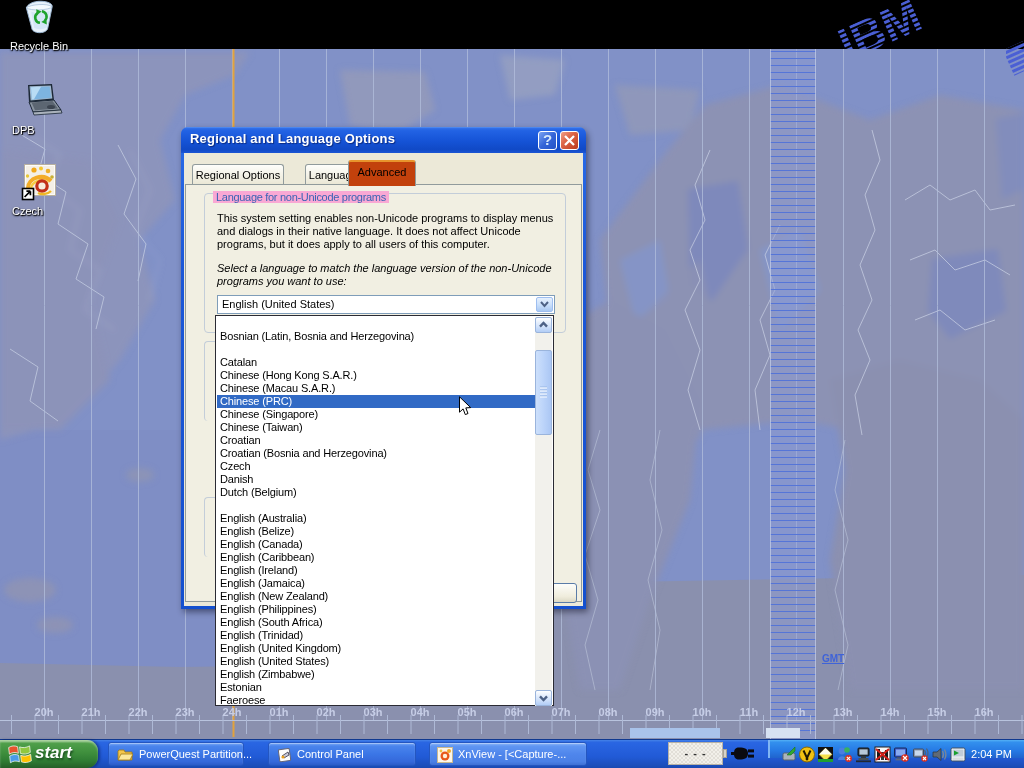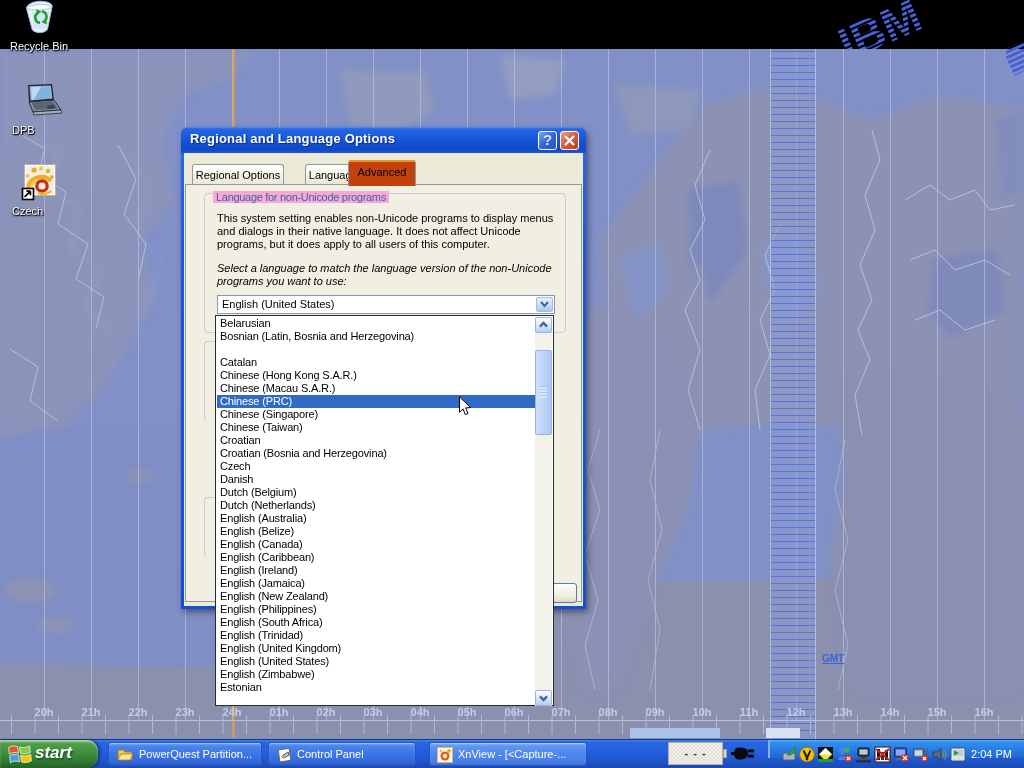--- a/index.html
+++ b/index.html
@@ -413,48 +413,47 @@
             </svg></div></div>
      <div class="grp" style="left:18px;top:156px;width:14px;height:80px;border-right:none;border-bottom:none;"></div>
      <div class="grp" style="left:18px;top:312px;width:14px;height:60px;border-right:none;border-bottom:none;"></div>
    </div>
  </div>
 </div>
 
 <div class="abs" id="applyfrag"></div>
 
 <div class="abs" id="list">
-    <div class="li" style="top:1px">Belarusian</div>
     <div class="li" style="top:14px">Bosnian (Latin, Bosnia and Herzegovina)</div>
     <div class="li" style="top:40px">Catalan</div>
     <div class="li" style="top:53px">Chinese (Hong Kong S.A.R.)</div>
     <div class="li" style="top:66px">Chinese (Macau S.A.R.)</div>
     <div class="li sel" style="top:79px">Chinese (PRC)</div>
     <div class="li" style="top:92px">Chinese (Singapore)</div>
     <div class="li" style="top:105px">Chinese (Taiwan)</div>
     <div class="li" style="top:118px">Croatian</div>
     <div class="li" style="top:131px">Croatian (Bosnia and Herzegovina)</div>
     <div class="li" style="top:144px">Czech</div>
     <div class="li" style="top:157px">Danish</div>
     <div class="li" style="top:170px">Dutch (Belgium)</div>
-    <div class="li" style="top:183px">Dutch (Netherlands)</div>
     <div class="li" style="top:196px">English (Australia)</div>
     <div class="li" style="top:209px">English (Belize)</div>
     <div class="li" style="top:222px">English (Canada)</div>
     <div class="li" style="top:235px">English (Caribbean)</div>
     <div class="li" style="top:261px">English (Jamaica)</div>
     <div class="li" style="top:248px">English (Ireland)</div>
     <div class="li" style="top:274px">English (New Zealand)</div>
     <div class="li" style="top:287px">English (Philippines)</div>
     <div class="li" style="top:300px">English (South Africa)</div>
     <div class="li" style="top:313px">English (Trinidad)</div>
     <div class="li" style="top:326px">English (United Kingdom)</div>
     <div class="li" style="top:339px">English (United States)</div>
     <div class="li" style="top:352px">English (Zimbabwe)</div>
     <div class="li" style="top:365px">Estonian</div>
+    <div class="li" style="top:378px">Faeroese</div>
     <div id="sbar">
       <div class="sbtn" style="top:0"><svg width="15" height="14" viewBox="0 0 15 14">
           <path d="M4,8.6 L7.5,5 L11,8.6" fill="none" stroke="#4d6185" stroke-width="2.4"></path>
         </svg></div>
       <div id="sthumb"><svg width="15" height="83" viewBox="0 0 15 83">
           <g stroke="#98b6e4" stroke-width="1">
             <line x1="4" y1="36" x2="11" y2="36"></line>
             <line x1="4" y1="39" x2="11" y2="39"></line>
             <line x1="4" y1="42" x2="11" y2="42"></line>
             <line x1="4" y1="45" x2="11" y2="45"></line>
@@ -481,21 +480,21 @@
       <span>start</span>
    <svg class="abs" style="left:7px;top:3px" width="26" height="23" viewBox="0 0 26 23">
 <g transform="rotate(-3 13 11)">
 <path d="M2,4 C5,2.2 8,2.2 11,3.6 L11.4,10.2 C8.4,8.8 5.4,8.8 2.4,10.6 Z" fill="#e8542e" stroke="#fff" stroke-width="0.7"></path>
 <path d="M13,3.9 C16,5.2 19.5,5.2 23,3.4 L23.4,9.9 C20,11.7 16.4,11.7 13.4,10.4 Z" fill="#90c83f" stroke="#fff" stroke-width="0.7"></path>
 <path d="M2.6,12.6 C5.6,10.8 8.6,10.8 11.6,12.2 L12,18.8 C9,17.4 6,17.4 3,19.2 Z" fill="#4a9ce8" stroke="#fff" stroke-width="0.7"></path>
 <path d="M13.6,12.4 C16.6,13.7 20,13.7 23.6,11.9 L24,18.4 C20.4,20.2 17,20.2 14,18.9 Z" fill="#fdc301" stroke="#fff" stroke-width="0.7"></path>
 </g>
 </svg>
  </div>
- <div class="tkb" id="tk1" style="left:108px;width:154px;text-decoration:underline;">
+ <div class="tkb" id="tk1" style="left:108px;width:136px;text-decoration:underline;">
    <svg class="abs" style="left:8px;top:4px" width="16" height="16" viewBox="0 0 16 16">
      <path d="M1,4 L1,13 L15,13 L15,5 L8,5 L7,3 L2,3 Z" fill="#f4c64c" stroke="#a07818" stroke-width="0.8"></path>
      <path d="M1,13 L4,7 L16,7 L13,13 Z" fill="#fde89c" stroke="#a07818" stroke-width="0.8"></path>
    </svg>
    <span class="txt" style="left:30px;">PowerQuest Partition...</span>
  </div>
  <div class="tkb" id="tk2" style="left:268px;width:148px;">
    <svg class="abs" style="left:8px;top:4px" width="16" height="16" viewBox="0 0 16 16">
      <rect x="2" y="2" width="11" height="12" rx="1" fill="#fdfdfd" stroke="#667" transform="rotate(-8 8 8)"></rect>
      <path d="M5,9 L11,5 L12,8 L7,11 Z" fill="#c8c8d8" stroke="#556"></path>

